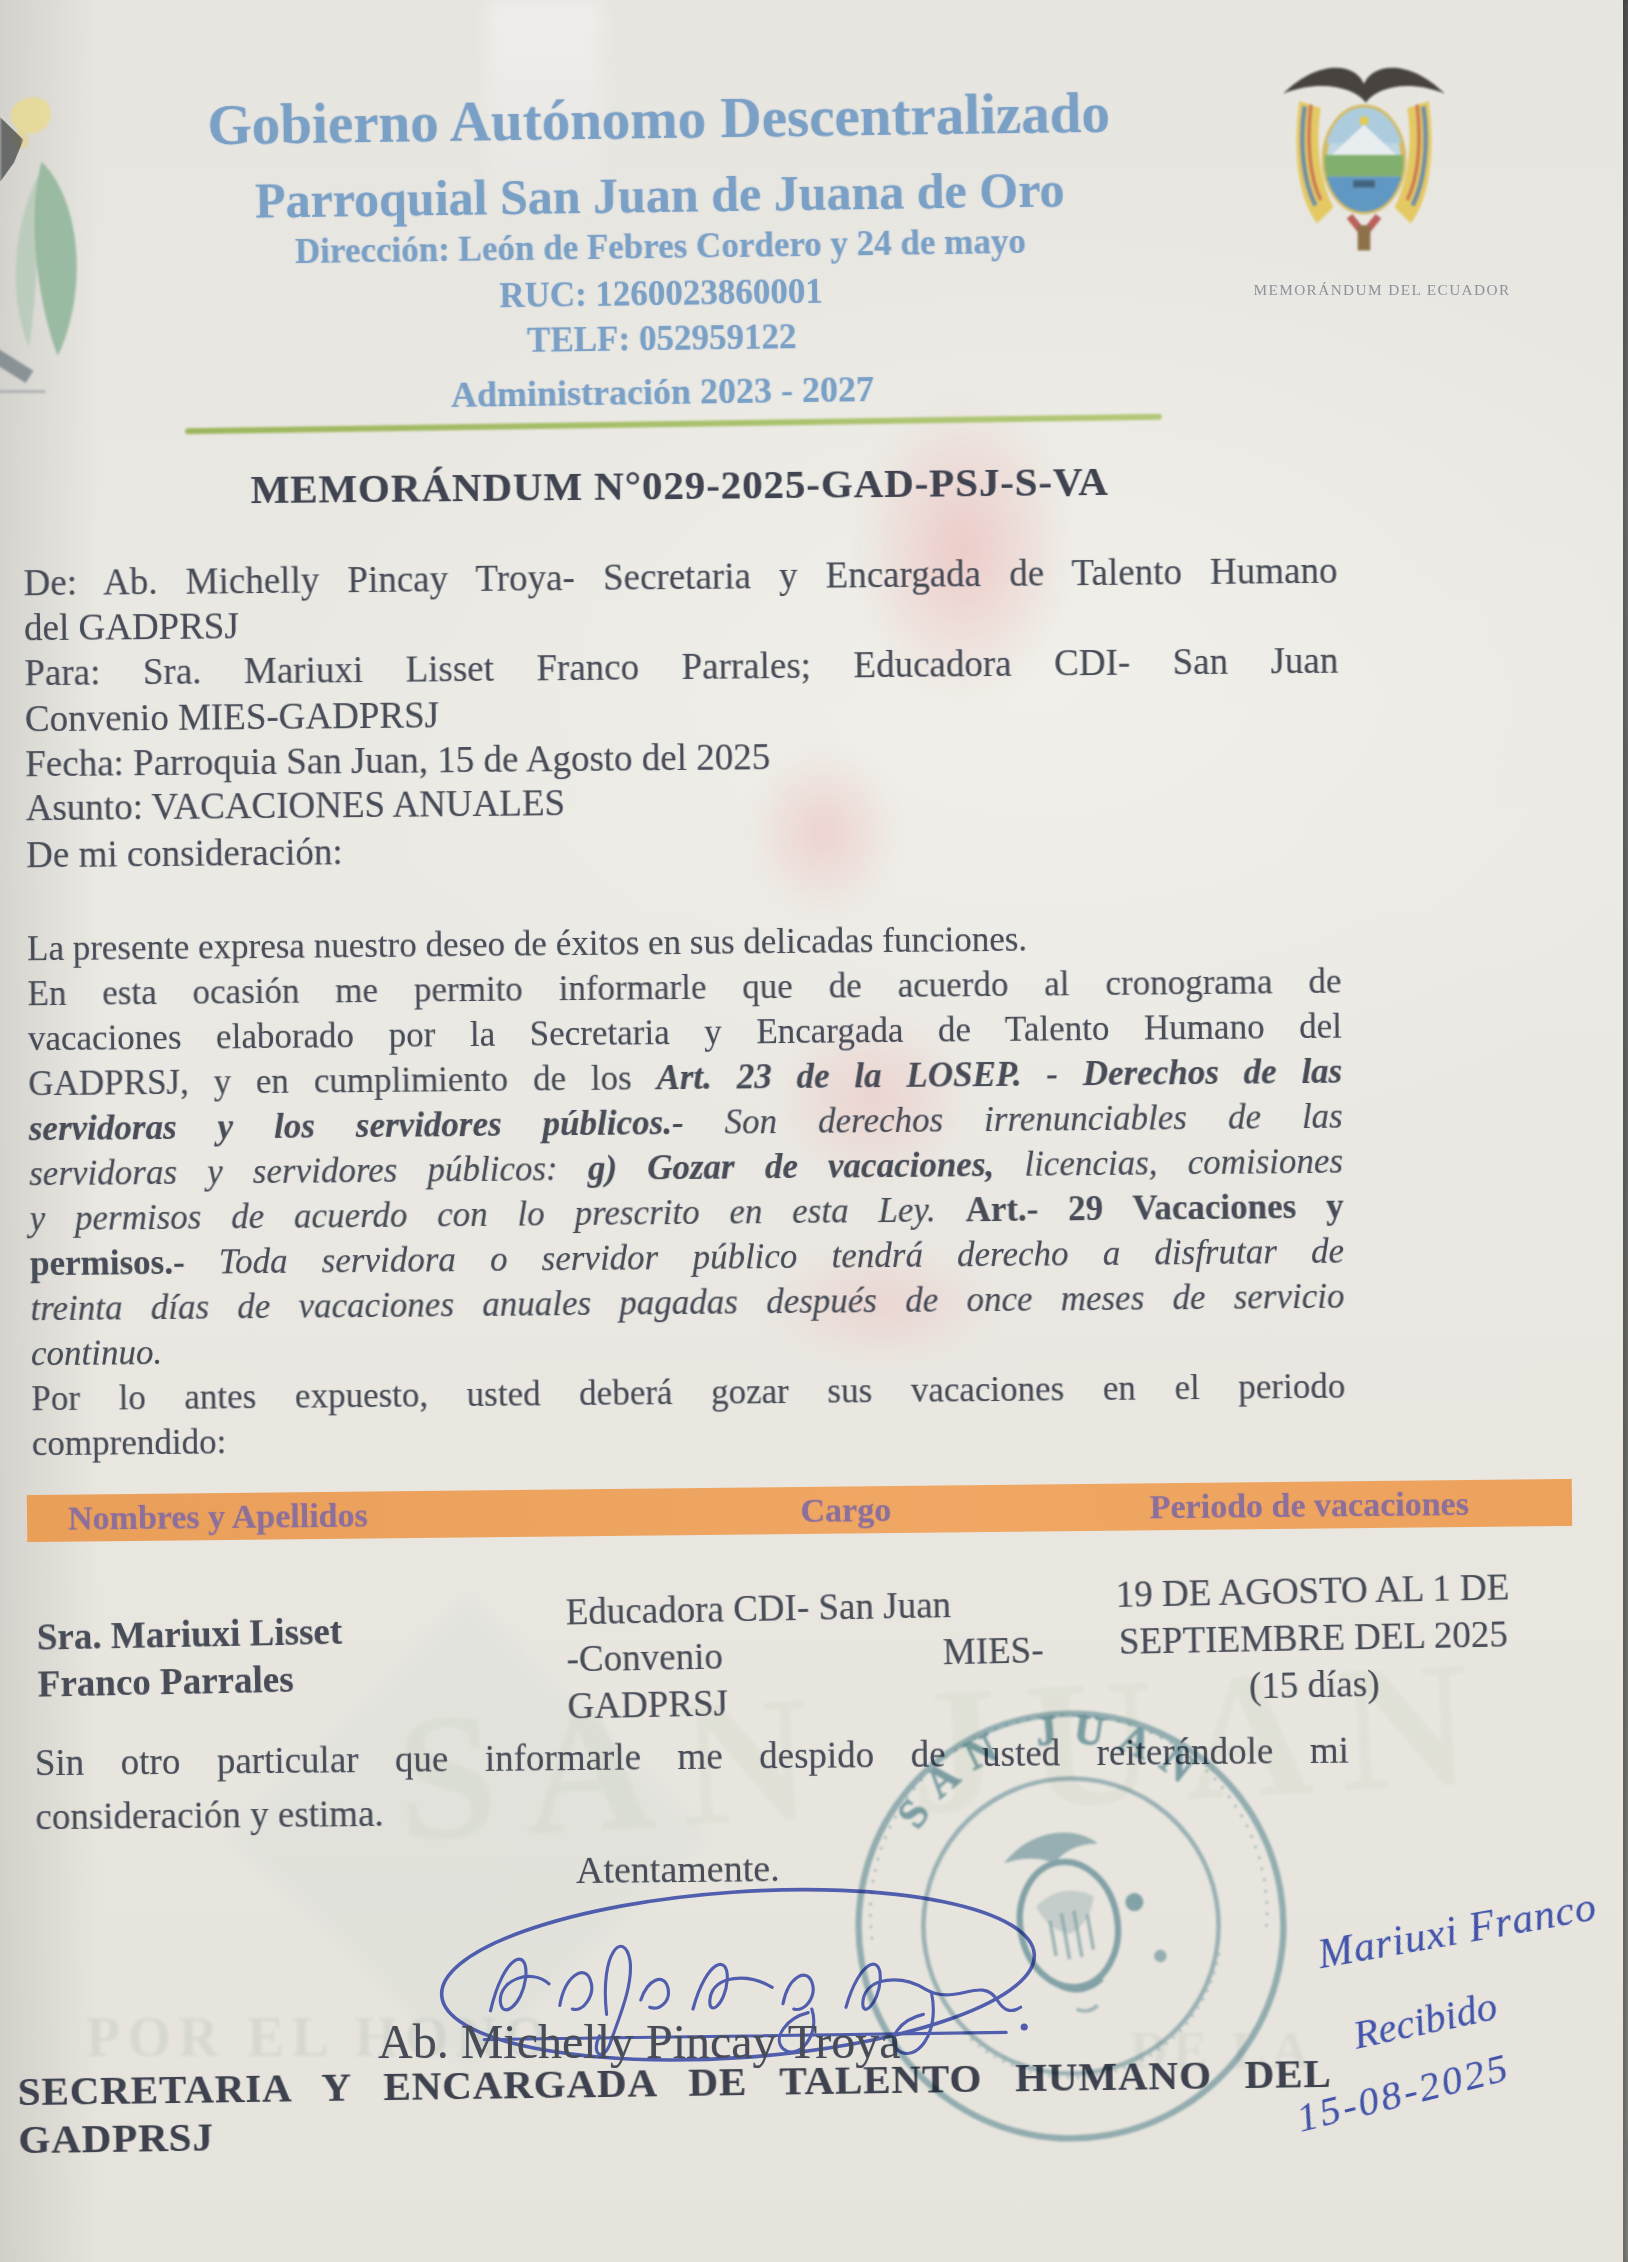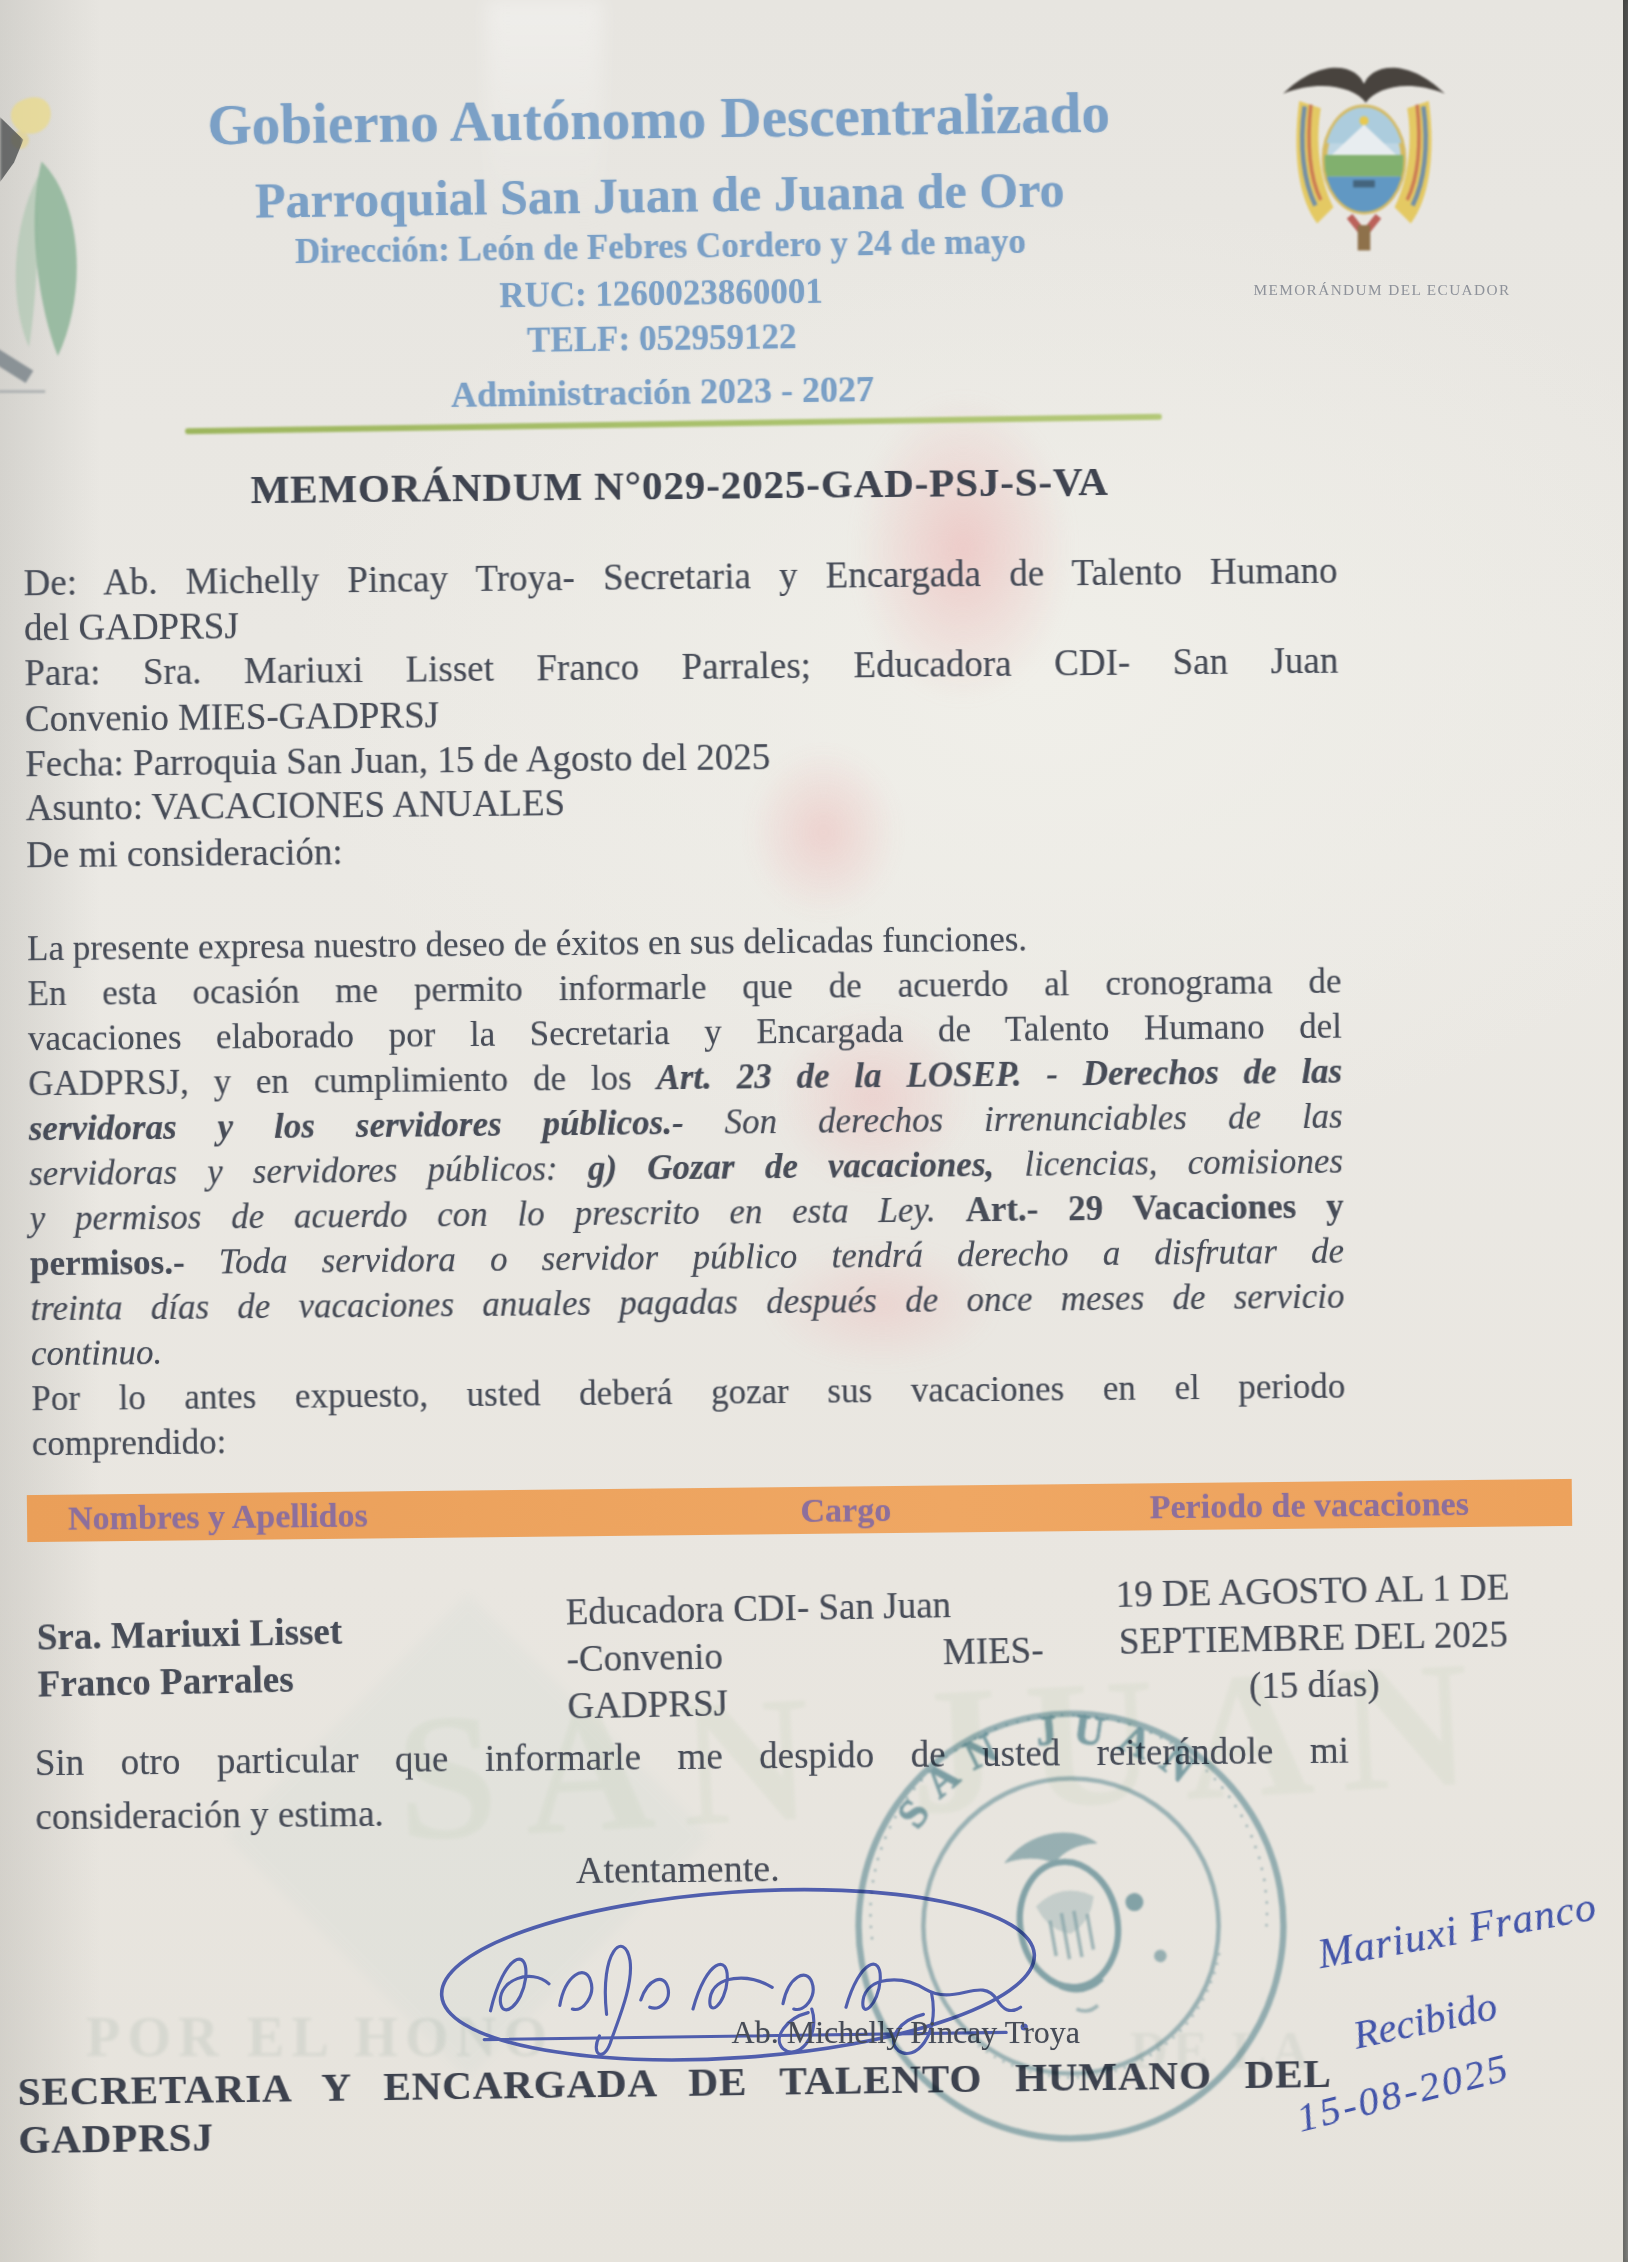--- a/index.html
+++ b/index.html
@@ -50,21 +50,21 @@
   .th2{width:26%;text-align:center;}
   .th3{width:34%;text-align:center;}
   #trow{left:27px;top:1577px;width:1545px;height:198px;transform:rotate(-1.1deg);}
   #trow .cell{position:absolute;font-size:37px;line-height:47px;}
   #c-name{left:10.8px;top:21.6px;width:423px;font-weight:700;}
   #c-cargo{left:540px;top:7.2px;width:477px;}
   #c-cargo .spread{display:flex;justify-content:space-between;}
   #c-periodo{left:1035px;top:0;width:504px;text-align:center;font-size:38px;}
   
   #sig-svg{left:405px;top:1874px;}
-  #sig-name{left:378px;top:2014px;width:702px;text-align:right;font-size:32px;}
+  #sig-name{left:378px;top:2014px;width:702px;text-align:left;font-size:48px;}
   #role-line{left:18px;top:2058px;width:1314px;font-size:41px;font-weight:700;letter-spacing:0.9px;
              text-align:justify;text-align-last:justify;transform:rotate(-0.8deg);color:#3d424e;}
   
   #stamp{left:837px;top:1692px;mix-blend-mode:multiply;opacity:.82;filter:blur(1px);}
   
   .hand{color:#4355aa;font-style:italic;filter:blur(0.4px);text-shadow:0 0 0.9px rgba(67,85,170,.4);
         font-family:"Liberation Serif","DejaVu Serif",serif;}
   #hw-name{left:1316px;top:1906px;font-size:42px;transform:rotate(-10deg);letter-spacing:0.9px;}
   #hw-recv{left:1352px;top:1996px;font-size:41px;transform:rotate(-12deg);}
   #hw-date{left:1294px;top:2068px;font-size:41px;transform:rotate(-14deg);letter-spacing:2.7px;}

